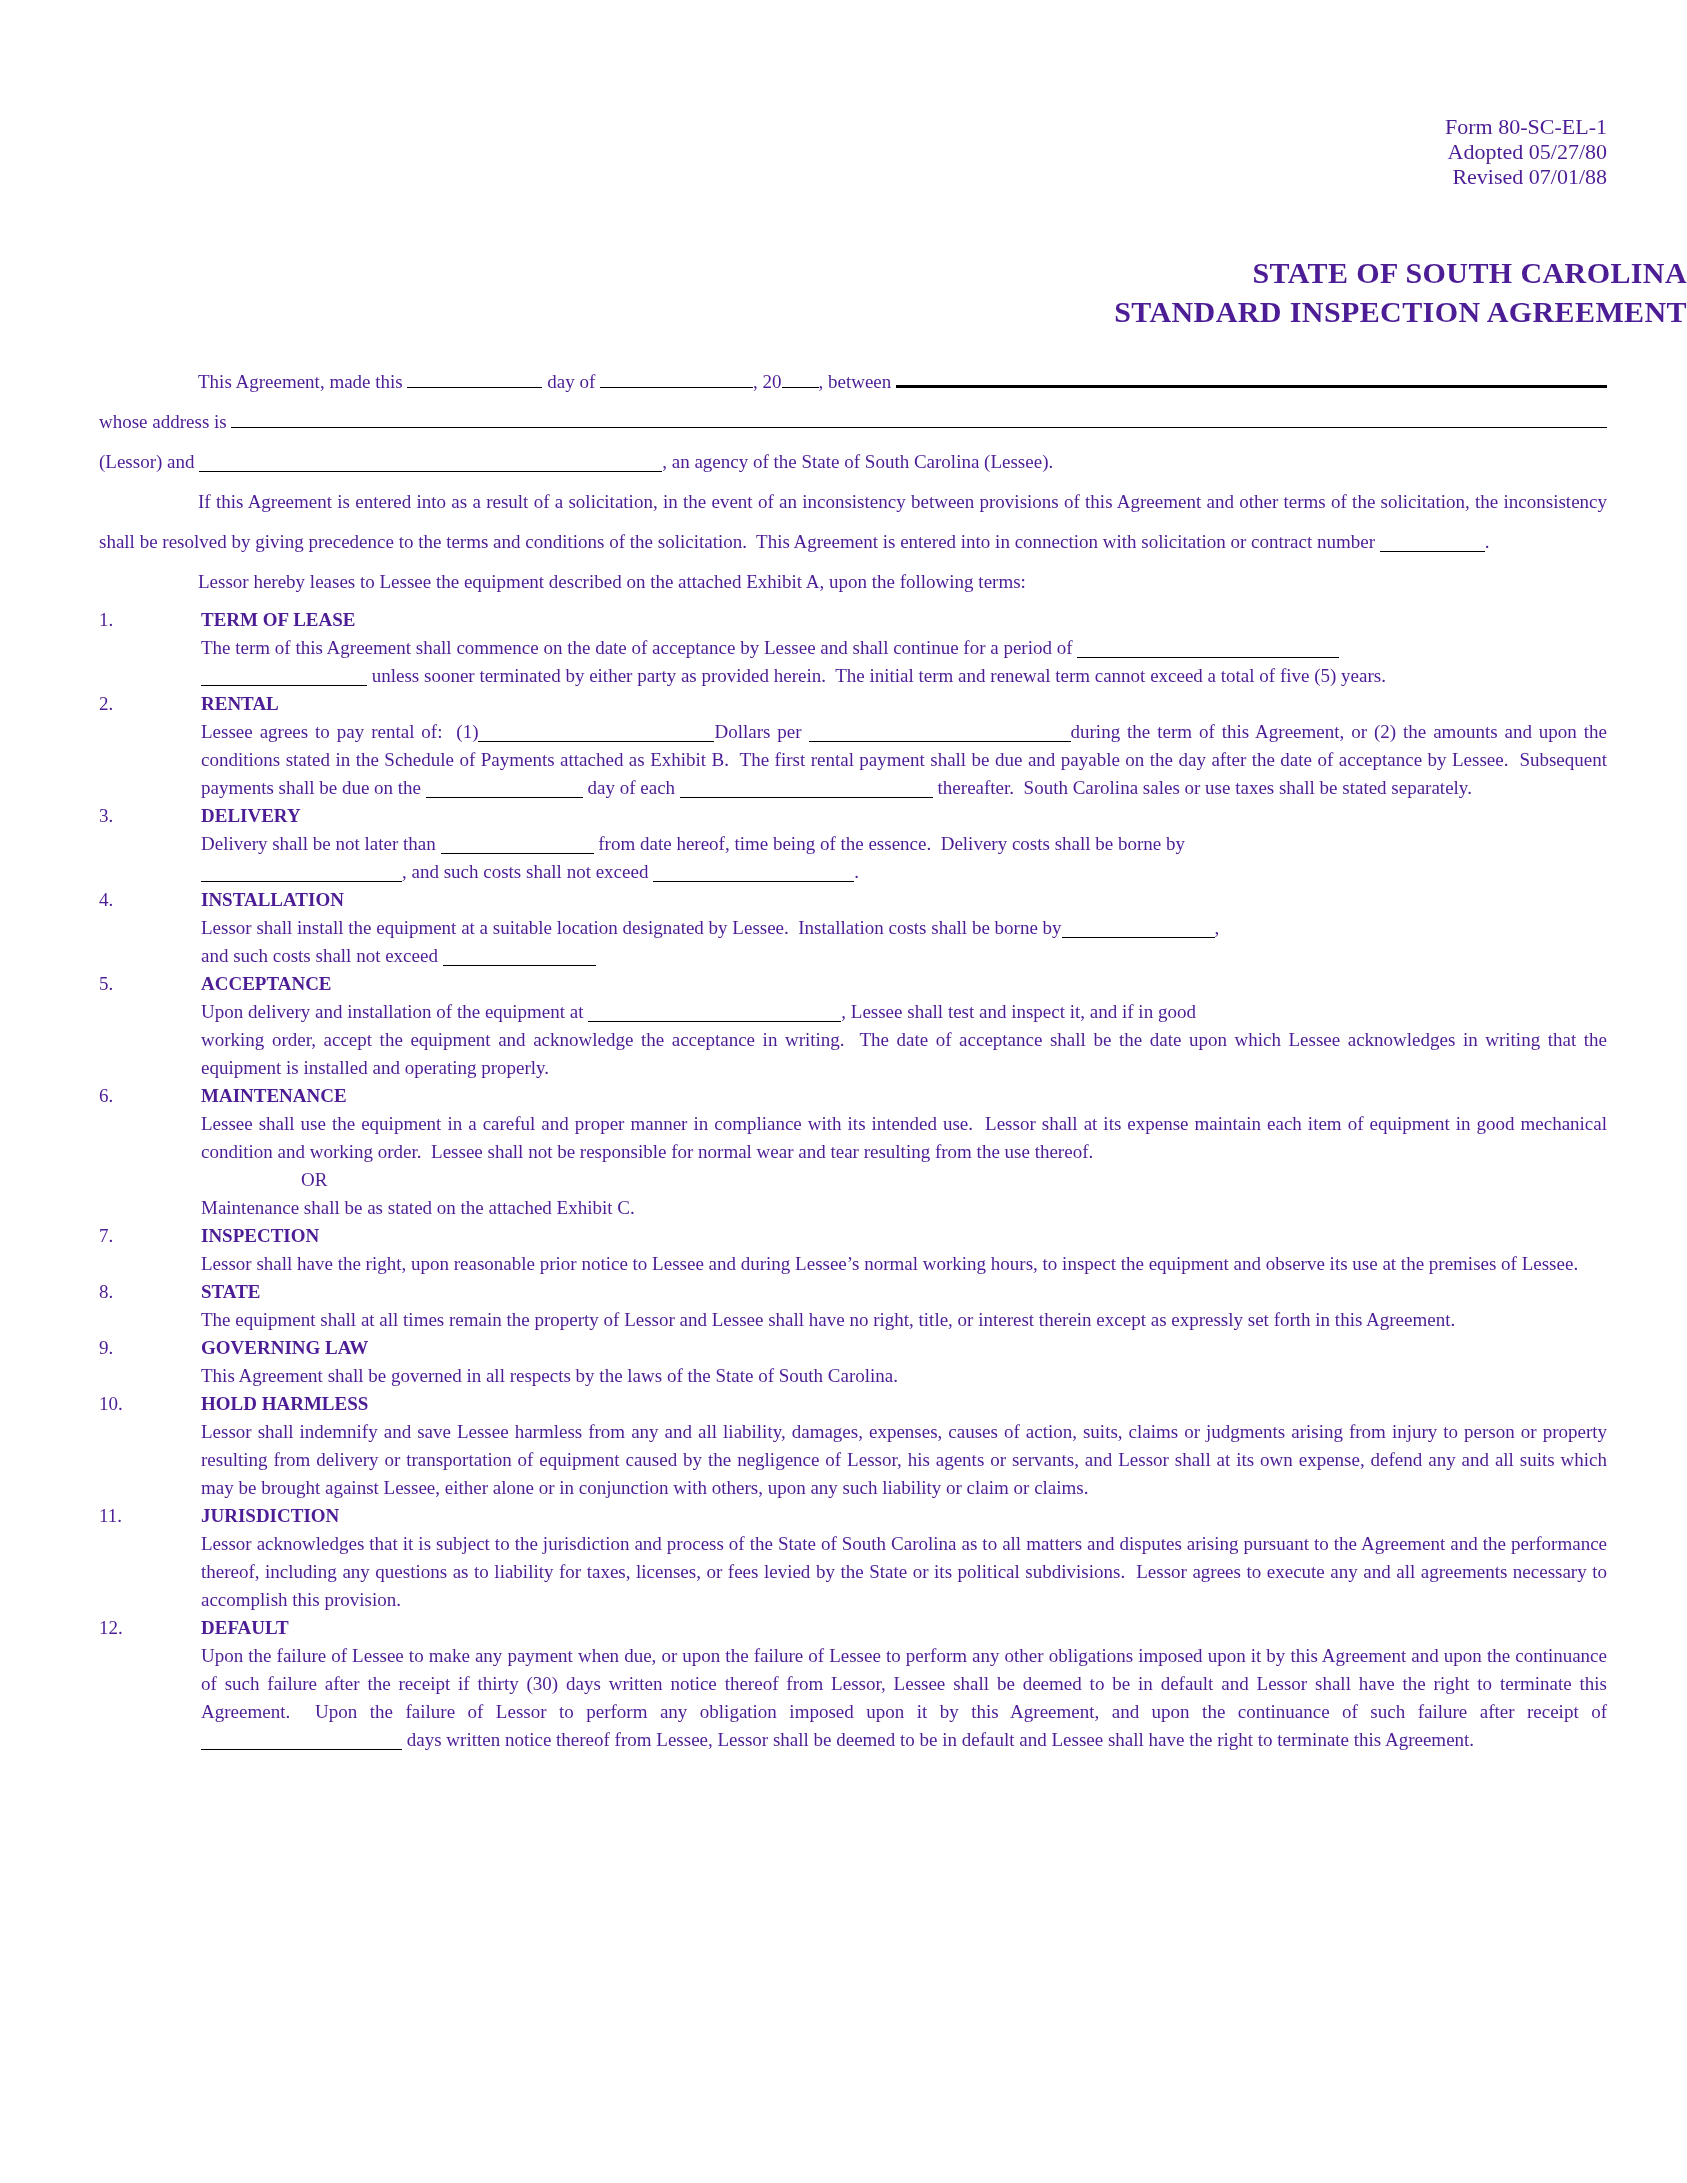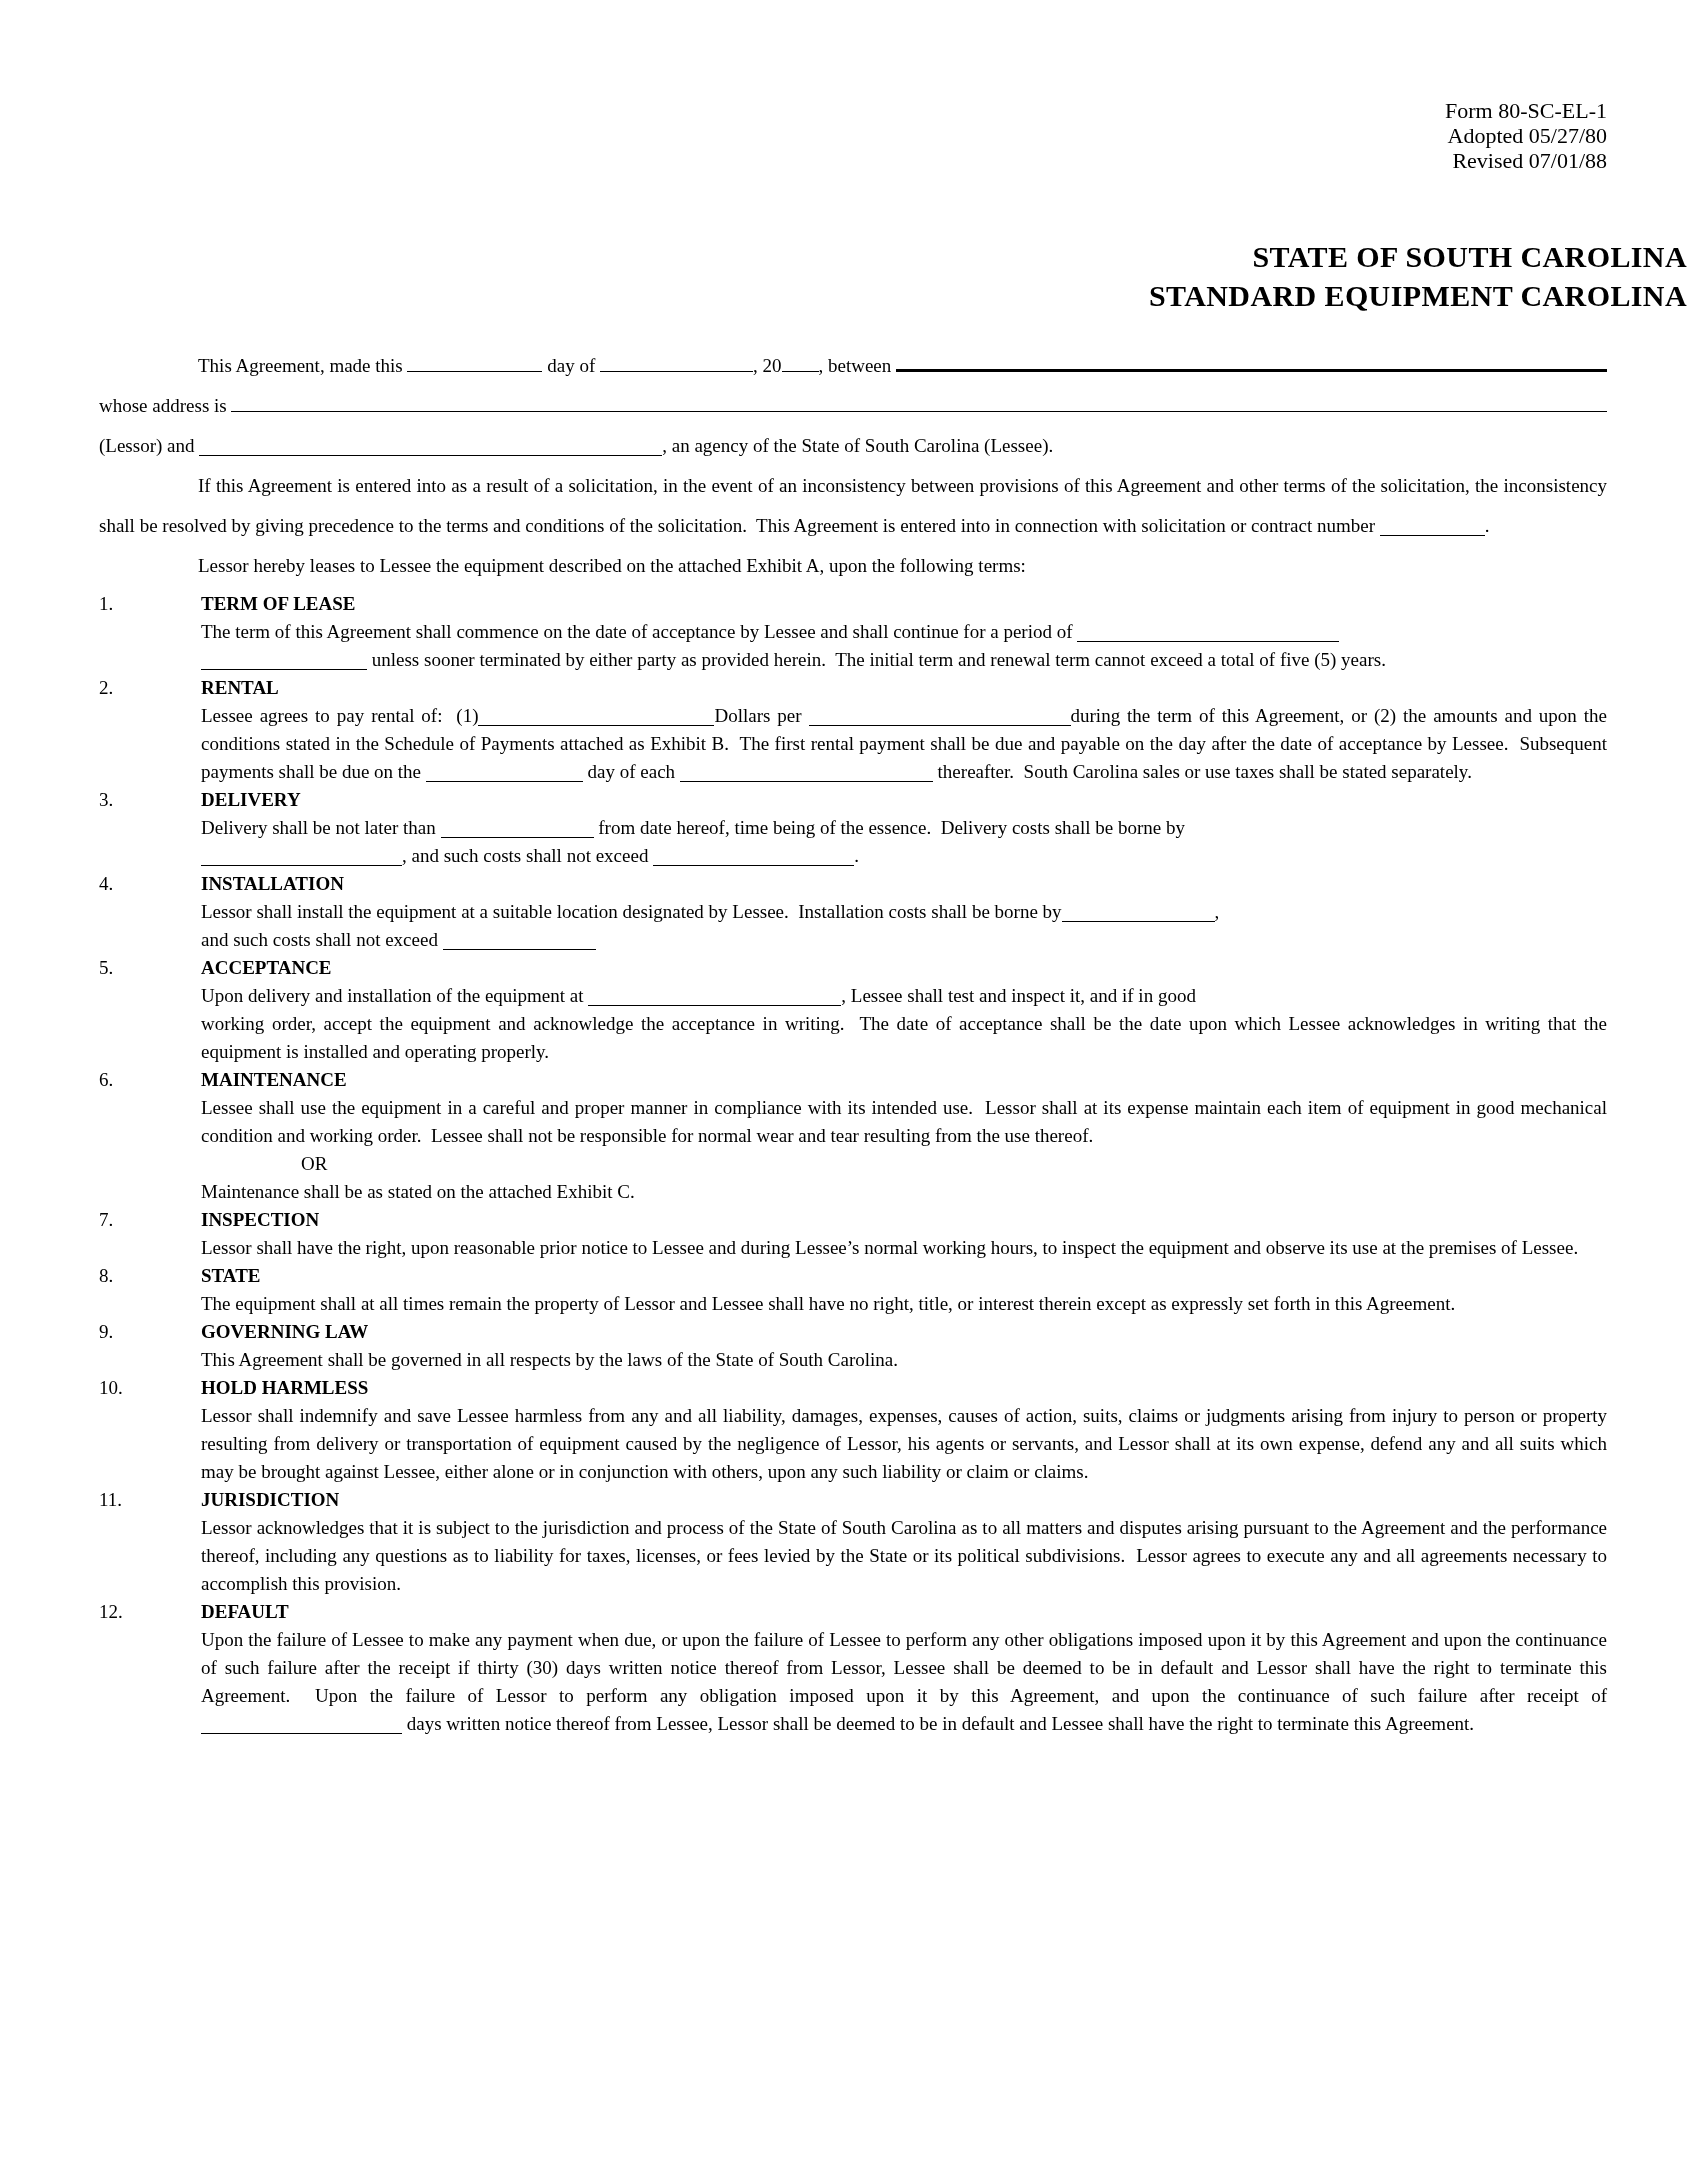--- a/index.html
+++ b/index.html
@@ -1,21 +1,22 @@
 <!DOCTYPE html>
 <html style="font-size:14px"><head>
 <meta charset="utf-8">
 <style>
   html,body{margin:0;padding:0;background:#ffffff;}
   .page{
     position:relative;
     width:1687px;height:2056px;
-    background:#ffffff;color:#000000;
+    background:#ffffff;color:#4c1d95;
     font-family:"Liberation Serif","DejaVu Serif",serif;
     overflow:hidden;
+    margin-top:16px;
   }
   .header-block{
     padding:98px 80px 0 99px;
     text-align:right;
     font-size:22px;line-height:25px;
   }
   .title-block{
     margin-top:64px;
     text-align:right;
     font-size:30px;font-weight:bold;line-height:39px;
@@ -61,21 +62,21 @@
 <div class="page">
 
   <div class="header-block">
     <div>Form 80-SC-EL-1</div>
     <div>Adopted 05/27/80</div>
     <div>Revised 07/01/88</div>
   </div>
 
   <div class="title-block">
     <div>STATE OF SOUTH CAROLINA</div>
-    <div>STANDARD EQUIPMENT CAROLINA</div>
+    <div>STANDARD INSPECTION AGREEMENT</div>
   </div>
 
   <div class="intro">
     <div class="flexline fl-indent">
         <span class="t">This Agreement, made this&nbsp;</span>
         <span class="blank" style="width: 135px;"></span>
         <span class="t">&nbsp;day of&nbsp;</span>
         <span class="blank" style="width: 153px;"></span>
         <span class="t">, 20</span>
         <span class="blank" style="width: 37px;"></span>

